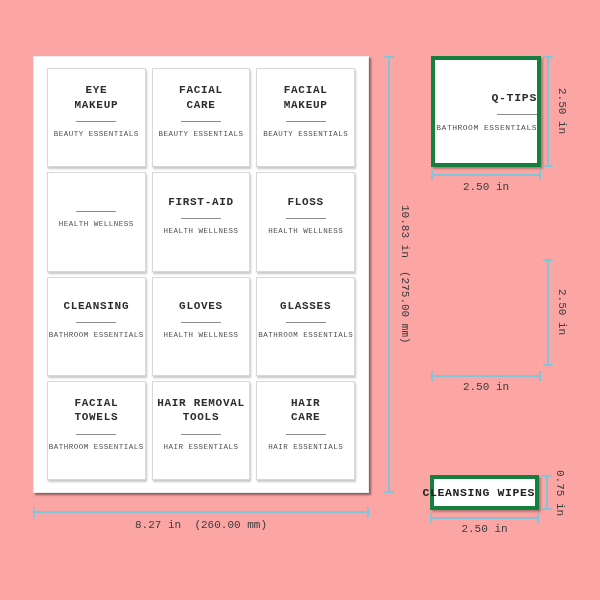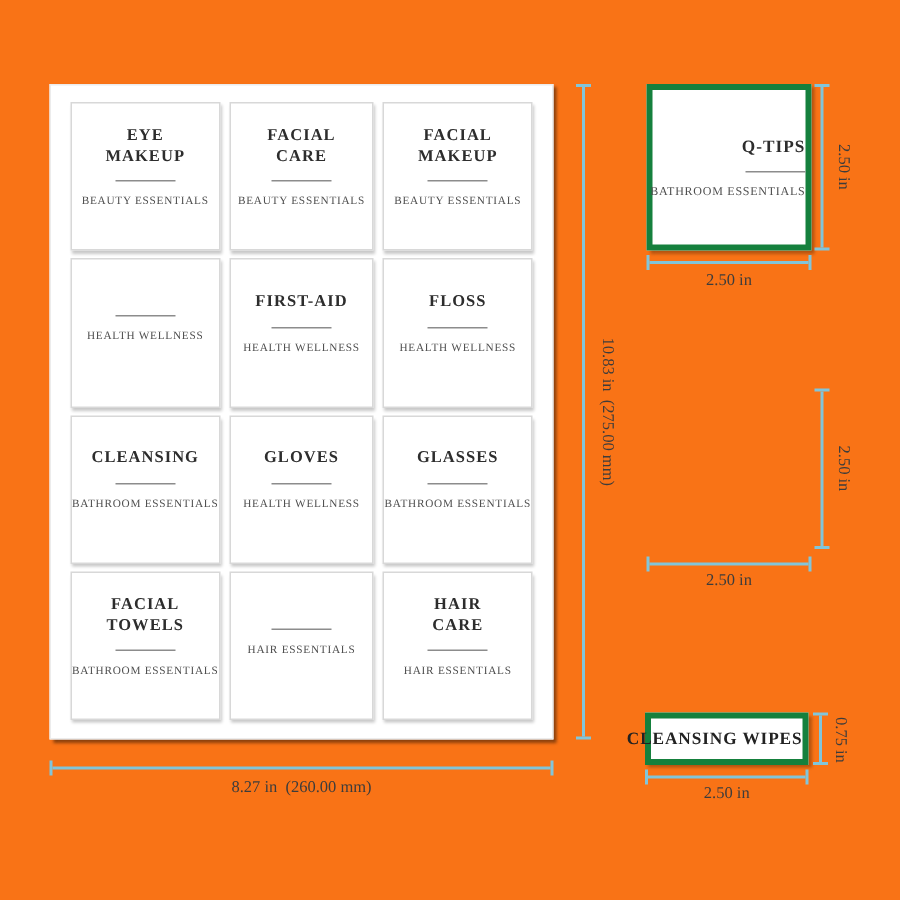--- a/index.html
+++ b/index.html
@@ -1,18 +1,18 @@
 <!DOCTYPE html>
 <html style="--dim: #82c5da;"><head>
 <meta charset="utf-8">
 <style>
   html,body{margin:0;padding:0;background:#ffffff;}
   .canvas{
-    position:relative;width:600px;height:600px;background:#f97316;overflow:hidden;
-    font-family:Liberation Serif, serif;
+    position:relative;width:600px;height:600px;background:#fca5a5;overflow:hidden;
+    font-family:Liberation Mono, monospace;
   }
   
   .sheet{
     position:absolute;left:33px;top:56px;width:336px;height:437px;box-sizing:border-box;
     background:#ffffff;border:1px solid #ececec;
     box-shadow:2px 2px 2px rgba(0,0,0,0.45);
     display:grid;grid-template-columns:repeat(3,1fr);grid-template-rows:repeat(4,1fr);
     gap:5px 6px;padding:11px 13px 12px 13px;
   }
   .cell{
@@ -118,20 +118,22 @@
       <div class="divider"></div>
       <div class="cell-sub">BATHROOM ESSENTIALS</div>
     </div>
     <div class="cell">
       <div class="cell-title">FACIAL
 TOWELS</div>
       <div class="divider"></div>
       <div class="cell-sub">BATHROOM ESSENTIALS</div>
     </div>
     <div class="cell">
+      <div class="cell-title">HAIR REMOVAL
+TOOLS</div>
       <div class="divider"></div>
       <div class="cell-sub">HAIR ESSENTIALS</div>
     </div>
     <div class="cell">
       <div class="cell-title">HAIR
 CARE</div>
       <div class="divider"></div>
       <div class="cell-sub">HAIR ESSENTIALS</div>
     </div>
   </div>

